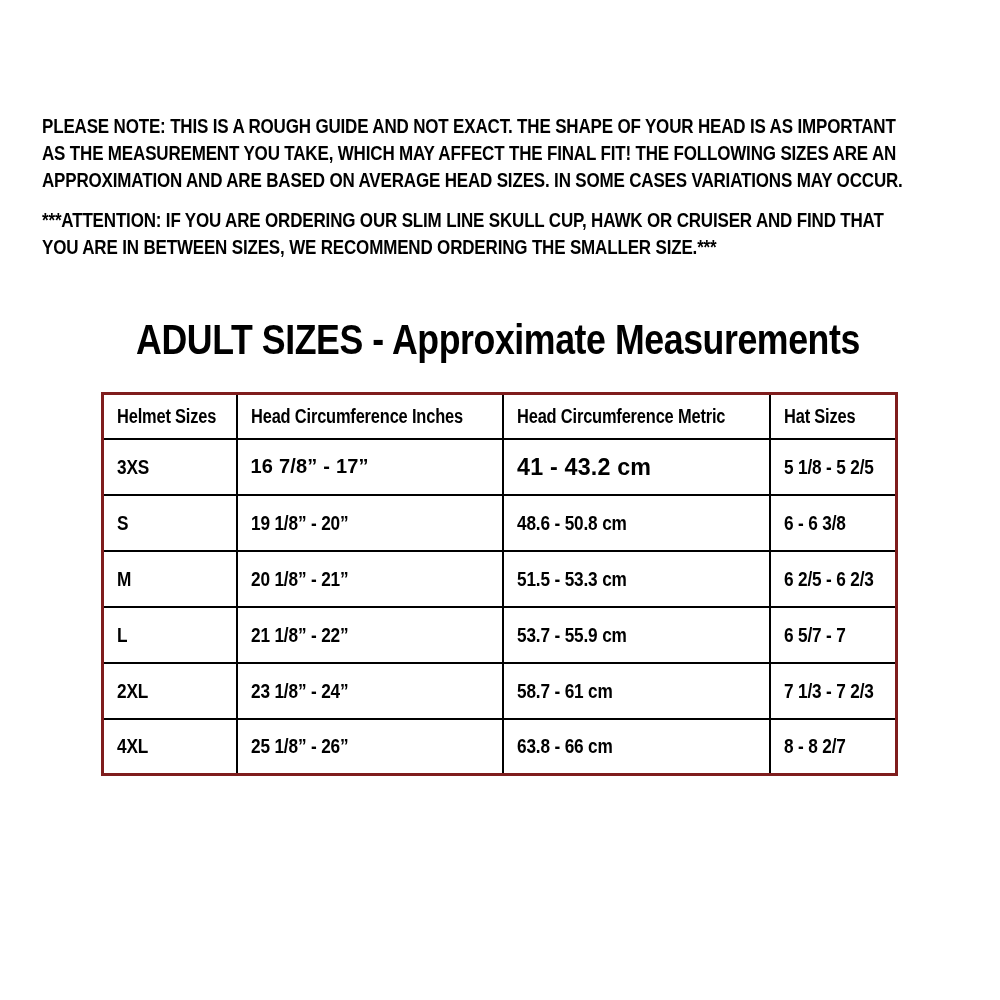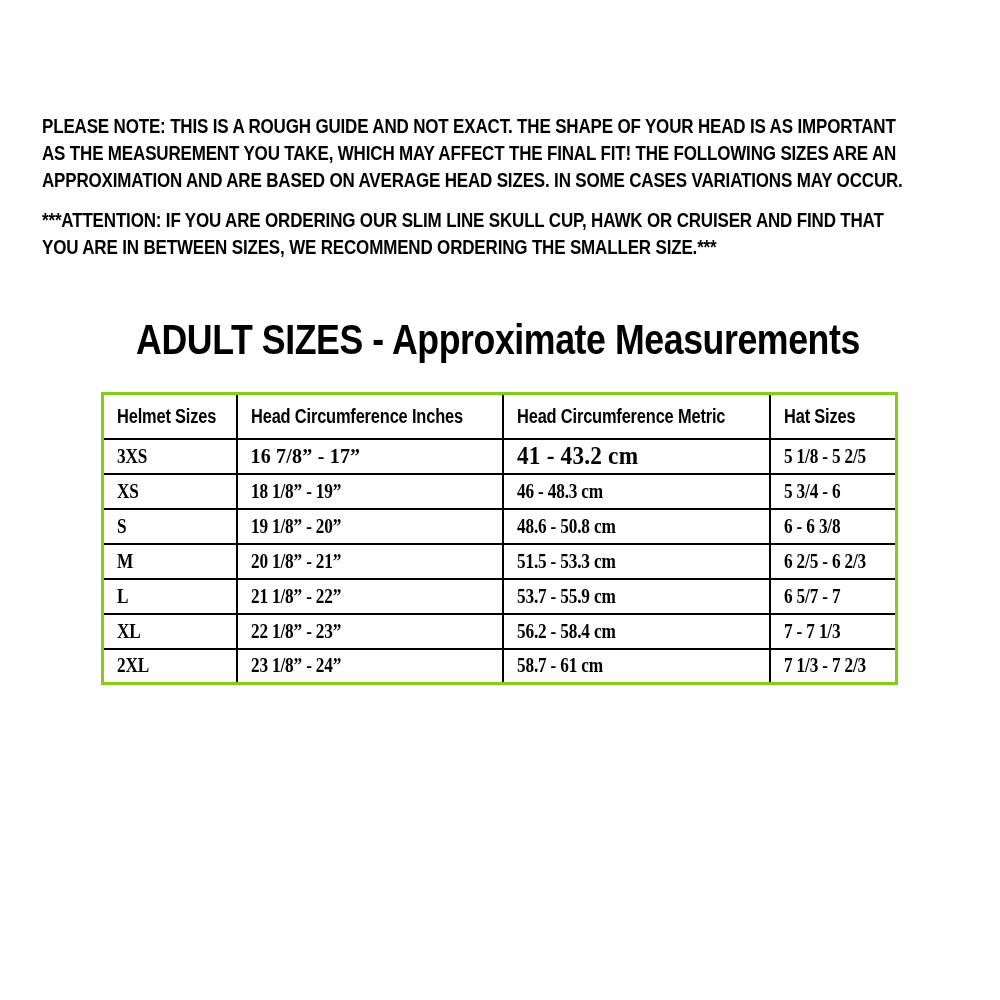--- a/index.html
+++ b/index.html
@@ -36,31 +36,31 @@
     transform: scaleX(0.85);
     transform-origin: center top;
     white-space: nowrap;
   }
 
   .size-table {
     margin: 27px 0 16px 59px;
     width: 794px;
     border-collapse: collapse;
     table-layout: fixed;
-    border: 3px solid #84cc16;
+    border: 3px solid #7f1d1d;
   }
   .size-table th, .size-table td {
     border: 2px solid #000;
     text-align: left;
     padding: 0 0 0 13px;
     vertical-align: middle;
     font-weight: 700;
   }
   .size-table thead tr { height: 45px; }
-  .size-table tbody tr { height: 35px; font-family: Liberation Serif, serif; }
+  .size-table tbody tr { height: 56px; }
 
   .c {
     display: inline-block;
     white-space: nowrap;
     transform: scaleX(0.82);
     transform-origin: left center;
     font-size: 21px;
     letter-spacing: -0.2px;
   }
   th .c { font-size: 20px; }
@@ -97,51 +97,45 @@
       </tr>
     </thead>
     <tbody>
         <tr>
     <td><span class="c">3XS</span></td>
     <td><span class="c wide">16 7/8” - 17”</span></td>
     <td><span class="c strong">41 - 43.2 cm</span></td>
     <td><span class="c">5 1/8 - 5 2/5</span></td>
   </tr>
         <tr>
-    <td><span class="c">XS</span></td>
-    <td><span class="c">18 1/8” - 19”</span></td>
-    <td><span class="c">46 - 48.3 cm</span></td>
-    <td><span class="c">5 3/4 - 6</span></td>
-  </tr>
-        <tr>
     <td><span class="c">S</span></td>
     <td><span class="c">19 1/8” - 20”</span></td>
     <td><span class="c">48.6 - 50.8 cm</span></td>
     <td><span class="c">6 - 6 3/8</span></td>
   </tr>
         <tr>
     <td><span class="c">M</span></td>
     <td><span class="c">20 1/8” - 21”</span></td>
     <td><span class="c">51.5 - 53.3 cm</span></td>
     <td><span class="c">6 2/5 - 6 2/3</span></td>
   </tr>
         <tr>
     <td><span class="c">L</span></td>
     <td><span class="c">21 1/8” - 22”</span></td>
     <td><span class="c">53.7 - 55.9 cm</span></td>
     <td><span class="c">6 5/7 - 7</span></td>
   </tr>
         <tr>
-    <td><span class="c">XL</span></td>
-    <td><span class="c">22 1/8” - 23”</span></td>
-    <td><span class="c">56.2 - 58.4 cm</span></td>
-    <td><span class="c">7 - 7 1/3</span></td>
-  </tr>
-        <tr>
     <td><span class="c">2XL</span></td>
     <td><span class="c">23 1/8” - 24”</span></td>
     <td><span class="c">58.7 - 61 cm</span></td>
     <td><span class="c">7 1/3 - 7 2/3</span></td>
+  </tr>
+        <tr>
+    <td><span class="c">4XL</span></td>
+    <td><span class="c">25 1/8” - 26”</span></td>
+    <td><span class="c">63.8 - 66 cm</span></td>
+    <td><span class="c">8 - 8 2/7</span></td>
   </tr>
       </tbody>
   </table>
 
 </div>
 
 </body></html>

